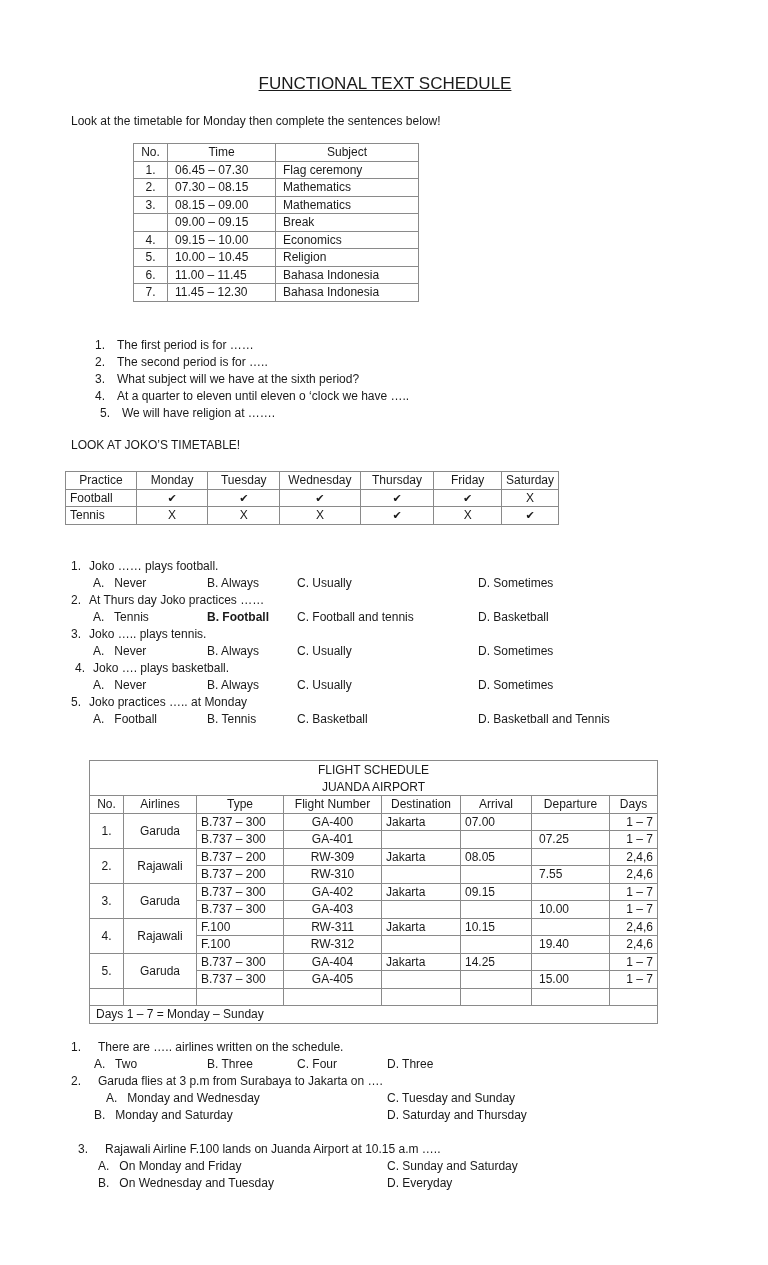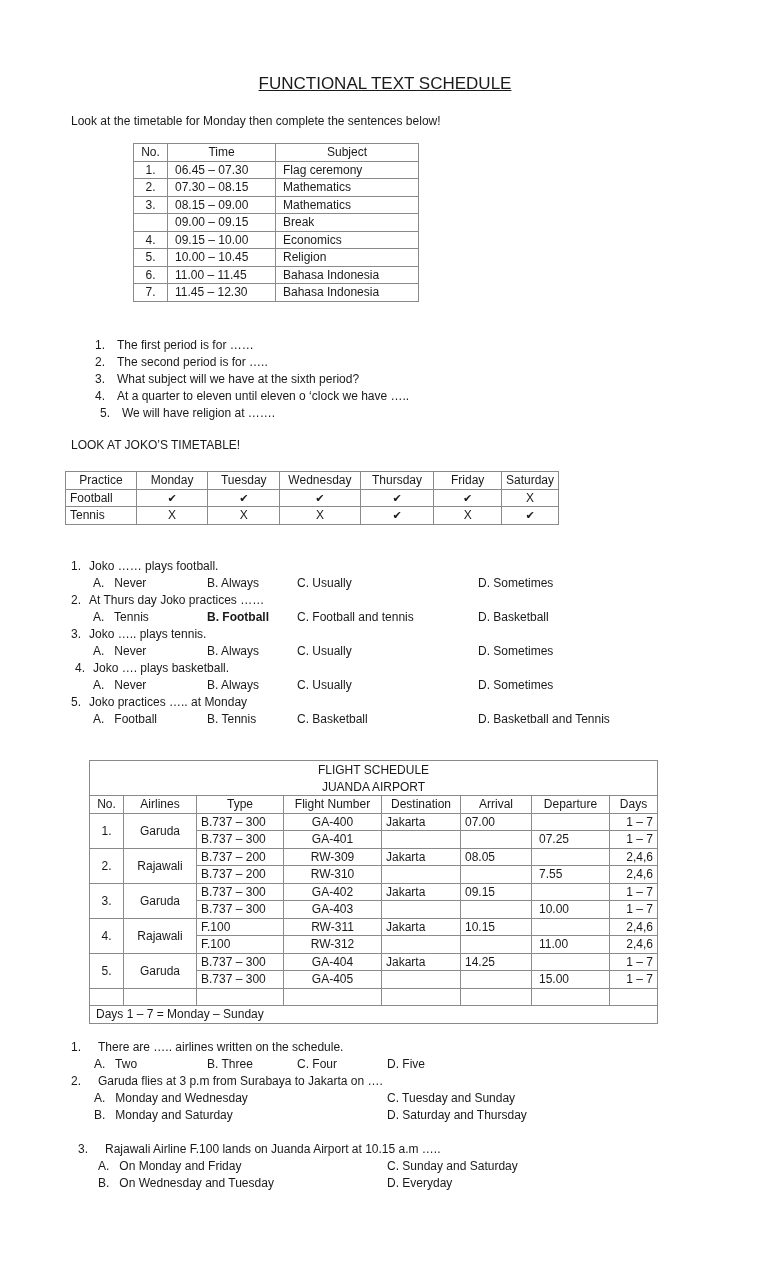--- a/index.html
+++ b/index.html
@@ -253,21 +253,21 @@
         <td class="l">Jakarta</td>
         <td class="l">10.15</td>
         <td class="l" style="padding-left: 7px;"></td>
         <td class="c" style="text-align: right;">2,4,6</td>
       </tr>
       <tr>
         <td class="l">F.100</td>
         <td class="c">RW-312</td>
         <td class="l"></td>
         <td class="l"></td>
-        <td class="l" style="padding-left: 7px;">11.00</td>
+        <td class="l" style="padding-left: 7px;">19.40</td>
         <td class="c" style="text-align: right;">2,4,6</td>
       </tr>
       <tr>
         <td class="c" rowspan="2">5.</td>
         <td class="c" rowspan="2">Garuda</td>
         <td class="l">B.737 – 300</td>
         <td class="c">GA-404</td>
         <td class="l">Jakarta</td>
         <td class="l">14.25</td>
         <td class="l" style="padding-left: 7px;"></td>
@@ -295,23 +295,23 @@
         <td colspan="8" class="l" style="padding-left: 6px;">Days 1 – 7 = Monday – Sunday</td>
       </tr>
     </tbody>
 </table>
 
 <div id="flight-questions">
     <div class="abs line" style="left: 71px; top: 1040px;"><span style="display:inline-block;width:27px">1.</span><span>There are ….. airlines written on the schedule.</span></div>
     <div class="opt line" style="left: 94px; top: 1057px; white-space: pre;">A.   Two</div>
     <div class="opt line" style="left: 207px; top: 1057px; white-space: pre;">B. Three</div>
     <div class="opt line" style="left: 297px; top: 1057px; white-space: pre;">C. Four</div>
-    <div class="opt line" style="left: 387px; top: 1057px; white-space: pre;">D. Five</div>
+    <div class="opt line" style="left: 387px; top: 1057px; white-space: pre;">D. Three</div>
     <div class="abs line" style="left: 71px; top: 1074px;"><span style="display:inline-block;width:27px">2.</span><span>Garuda flies at 3 p.m from Surabaya to Jakarta on ….</span></div>
-    <div class="opt line" style="left: 94px; top: 1091px; white-space: pre;">A.   Monday and Wednesday</div>
+    <div class="opt line" style="left: 106px; top: 1091px; white-space: pre;">A.   Monday and Wednesday</div>
     <div class="opt line" style="left: 387px; top: 1091px; white-space: pre;">C. Tuesday and Sunday</div>
     <div class="opt line" style="left: 94px; top: 1108px; white-space: pre;">B.   Monday and Saturday</div>
     <div class="opt line" style="left: 387px; top: 1108px; white-space: pre;">D. Saturday and Thursday</div>
     <div class="abs line" style="left: 71px; top: 1142px; margin-left: 7px;"><span style="display:inline-block;width:27px">3.</span><span>Rajawali Airline F.100 lands on Juanda Airport at 10.15 a.m …..</span></div>
     <div class="opt line" style="left: 98px; top: 1159px; white-space: pre;">A.   On Monday and Friday</div>
     <div class="opt line" style="left: 387px; top: 1159px; white-space: pre;">C. Sunday and Saturday</div>
     <div class="opt line" style="left: 98px; top: 1176px; white-space: pre;">B.   On Wednesday and Tuesday</div>
     <div class="opt line" style="left: 387px; top: 1176px; white-space: pre;">D. Everyday</div>
   </div>
 

